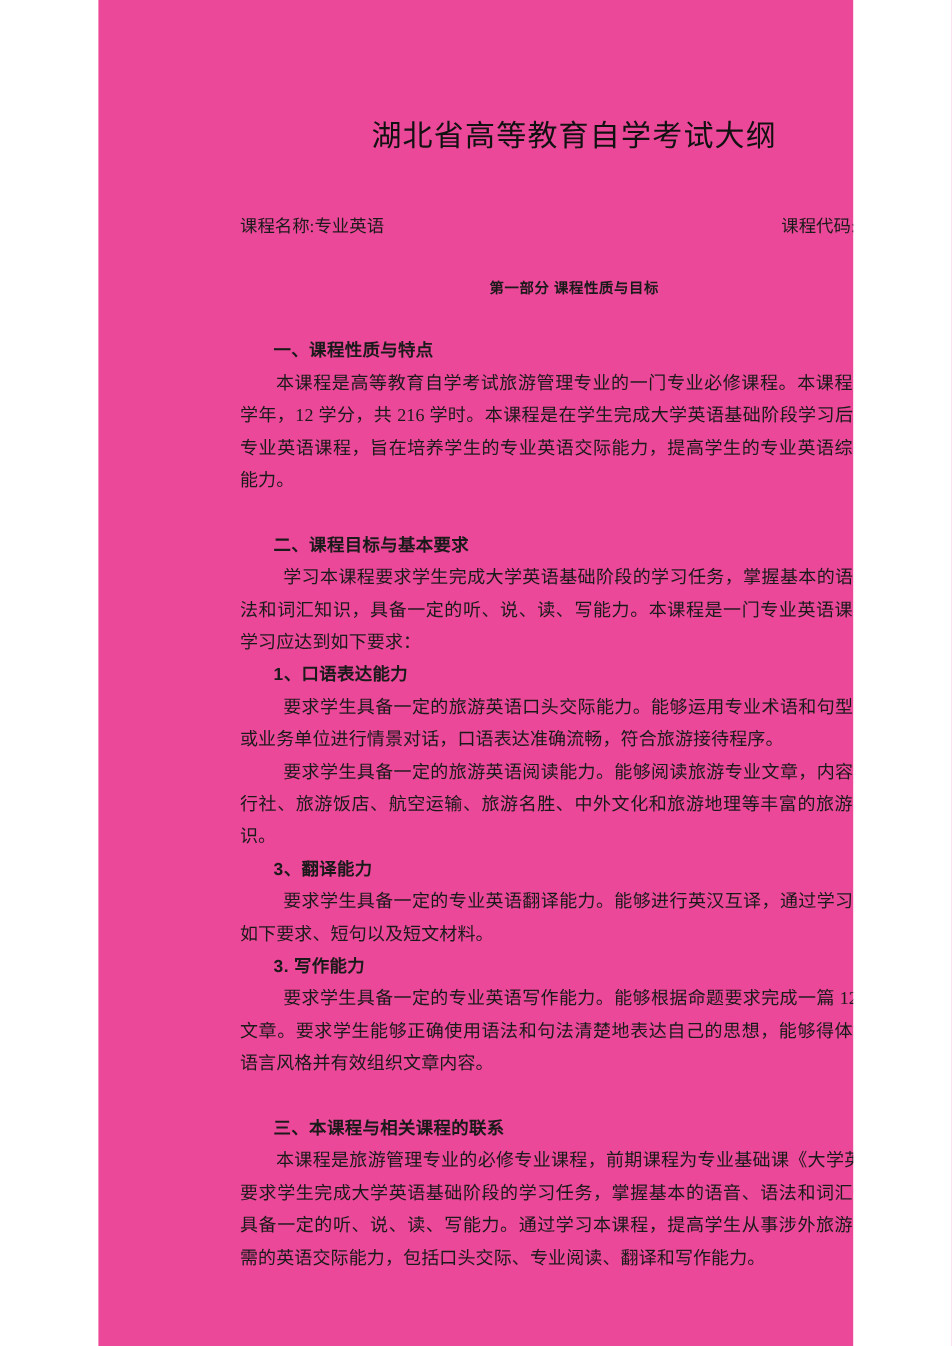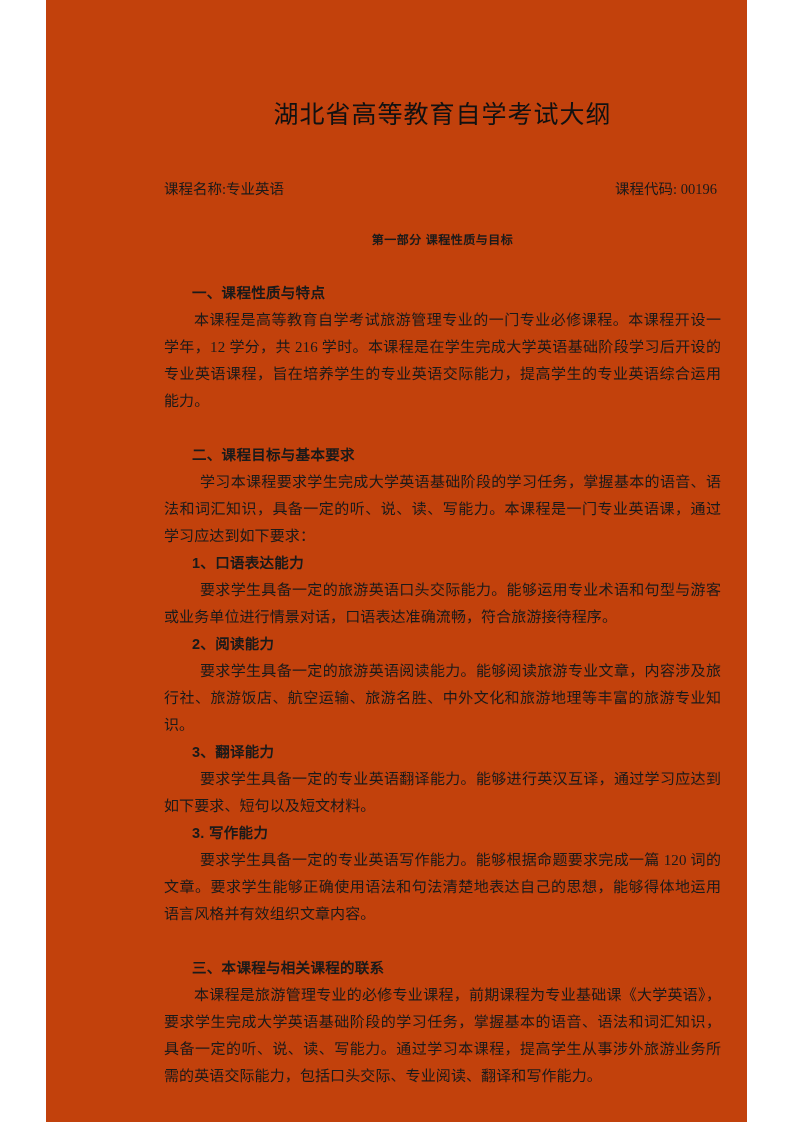--- a/index.html
+++ b/index.html
@@ -8,24 +8,24 @@
     padding: 0;
     background: #ffffff;
   }
   body {
     font-family: "Liberation Serif", "DejaVu Serif", serif;
     color: #1a1a1a;
     -webkit-font-smoothing: antialiased;
   }
   .page {
     position: relative;
-    width: 701px;
+    width: 629px;
     height: 1122px;
     margin: 0 auto;
-    background: #c2410c;
+    background: #ec4899;
     overflow: hidden;
     box-sizing: border-box;
   }
   .content {
     position: absolute;
     left: 118px;
     top: 0;
     width: 557px;
   }
 
@@ -131,21 +131,20 @@
 
     <h3 class="sec-heading">一、课程性质与特点</h3>
     <p class="para">本课程是高等教育自学考试旅游管理专业的一门专业必修课程。本课程开设一学年，12 学分，共 216 学时。本课程是在学生完成大学英语基础阶段学习后开设的专业英语课程，旨在培养学生的专业英语交际能力，提高学生的专业英语综合运用能力。</p>
 
     <h3 class="sec-heading gap-before">二、课程目标与基本要求</h3>
     <p class="para indent-wide">学习本课程要求学生完成大学英语基础阶段的学习任务，掌握基本的语音、语法和词汇知识，具备一定的听、说、读、写能力。本课程是一门专业英语课，通过学习应达到如下要求：</p>
 
     <h4 class="item-heading">1、口语表达能力</h4>
     <p class="para indent-wide">要求学生具备一定的旅游英语口头交际能力。能够运用专业术语和句型与游客或业务单位进行情景对话，口语表达准确流畅，符合旅游接待程序。</p>
 
-    <h4 class="item-heading">2、阅读能力</h4>
     <p class="para indent-wide">要求学生具备一定的旅游英语阅读能力。能够阅读旅游专业文章，内容涉及旅行社、旅游饭店、航空运输、旅游名胜、中外文化和旅游地理等丰富的旅游专业知识。</p>
 
     <h4 class="item-heading">3、翻译能力</h4>
     <p class="para indent-wide">要求学生具备一定的专业英语翻译能力。能够进行英汉互译，通过学习应达到如下要求、短句以及短文材料。</p>
 
     <h4 class="item-heading">3. 写作能力</h4>
     <p class="para indent-wide">要求学生具备一定的专业英语写作能力。能够根据命题要求完成一篇 120 词的文章。要求学生能够正确使用语法和句法清楚地表达自己的思想，能够得体地运用语言风格并有效组织文章内容。</p>
 
     <h3 class="sec-heading gap-before">三、本课程与相关课程的联系</h3>
     <p class="para">本课程是旅游管理专业的必修专业课程，前期课程为专业基础课《大学英语》，要求学生完成大学英语基础阶段的学习任务，掌握基本的语音、语法和词汇知识，具备一定的听、说、读、写能力。通过学习本课程，提高学生从事涉外旅游业务所需的英语交际能力，包括口头交际、专业阅读、翻译和写作能力。</p>

